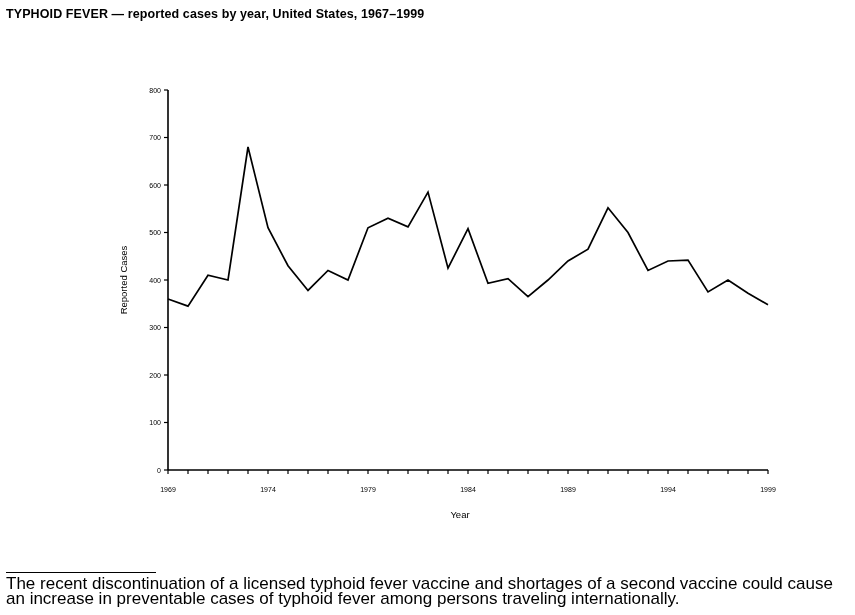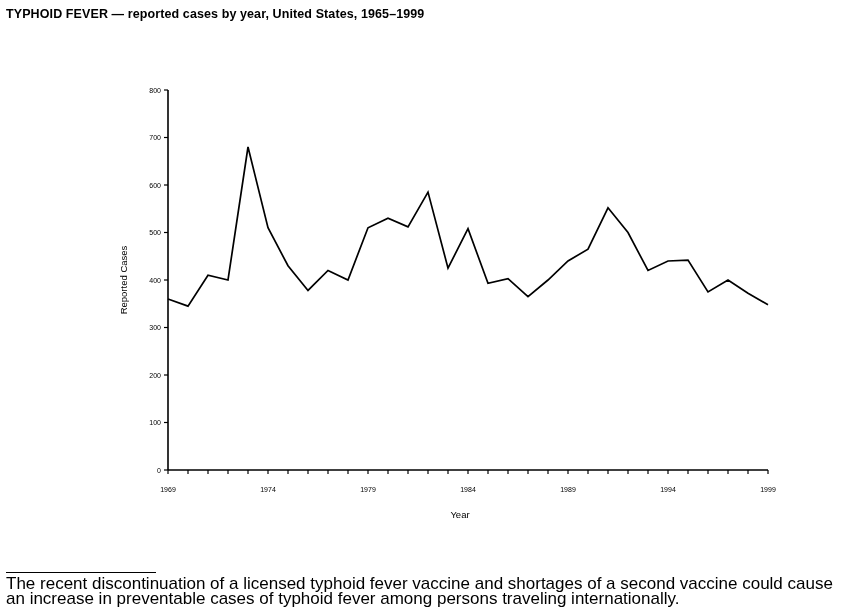--- a/index.html
+++ b/index.html
@@ -74,21 +74,21 @@
     top: 576px;
     width: 842px;
     font-size: 17px;
     line-height: 15px;
     color: #000000;
   }
 </style>
 </head>
 <body>
 
-<div id="page-title">TYPHOID FEVER — reported cases by year, United States, 1965–1999</div>
+<div id="page-title">TYPHOID FEVER — reported cases by year, United States, 1967–1999</div>
 
 <div id="chart-area">
   <svg id="chart-svg" width="855" height="480" viewBox="0 0 855 480">
     <g id="y-axis-group">
       <line class="axis-line" x1="168" y1="30" x2="168" y2="410"></line>
       <g id="y-ticks">
           <line class="tick-line" x1="164" x2="168" y1="410" y2="410"></line>
           <text class="tick-label" x="161" y="412.5" text-anchor="end">0</text>
           <line class="tick-line" x1="164" x2="168" y1="362.5" y2="362.5"></line>
           <text class="tick-label" x="161" y="365" text-anchor="end">100</text>

